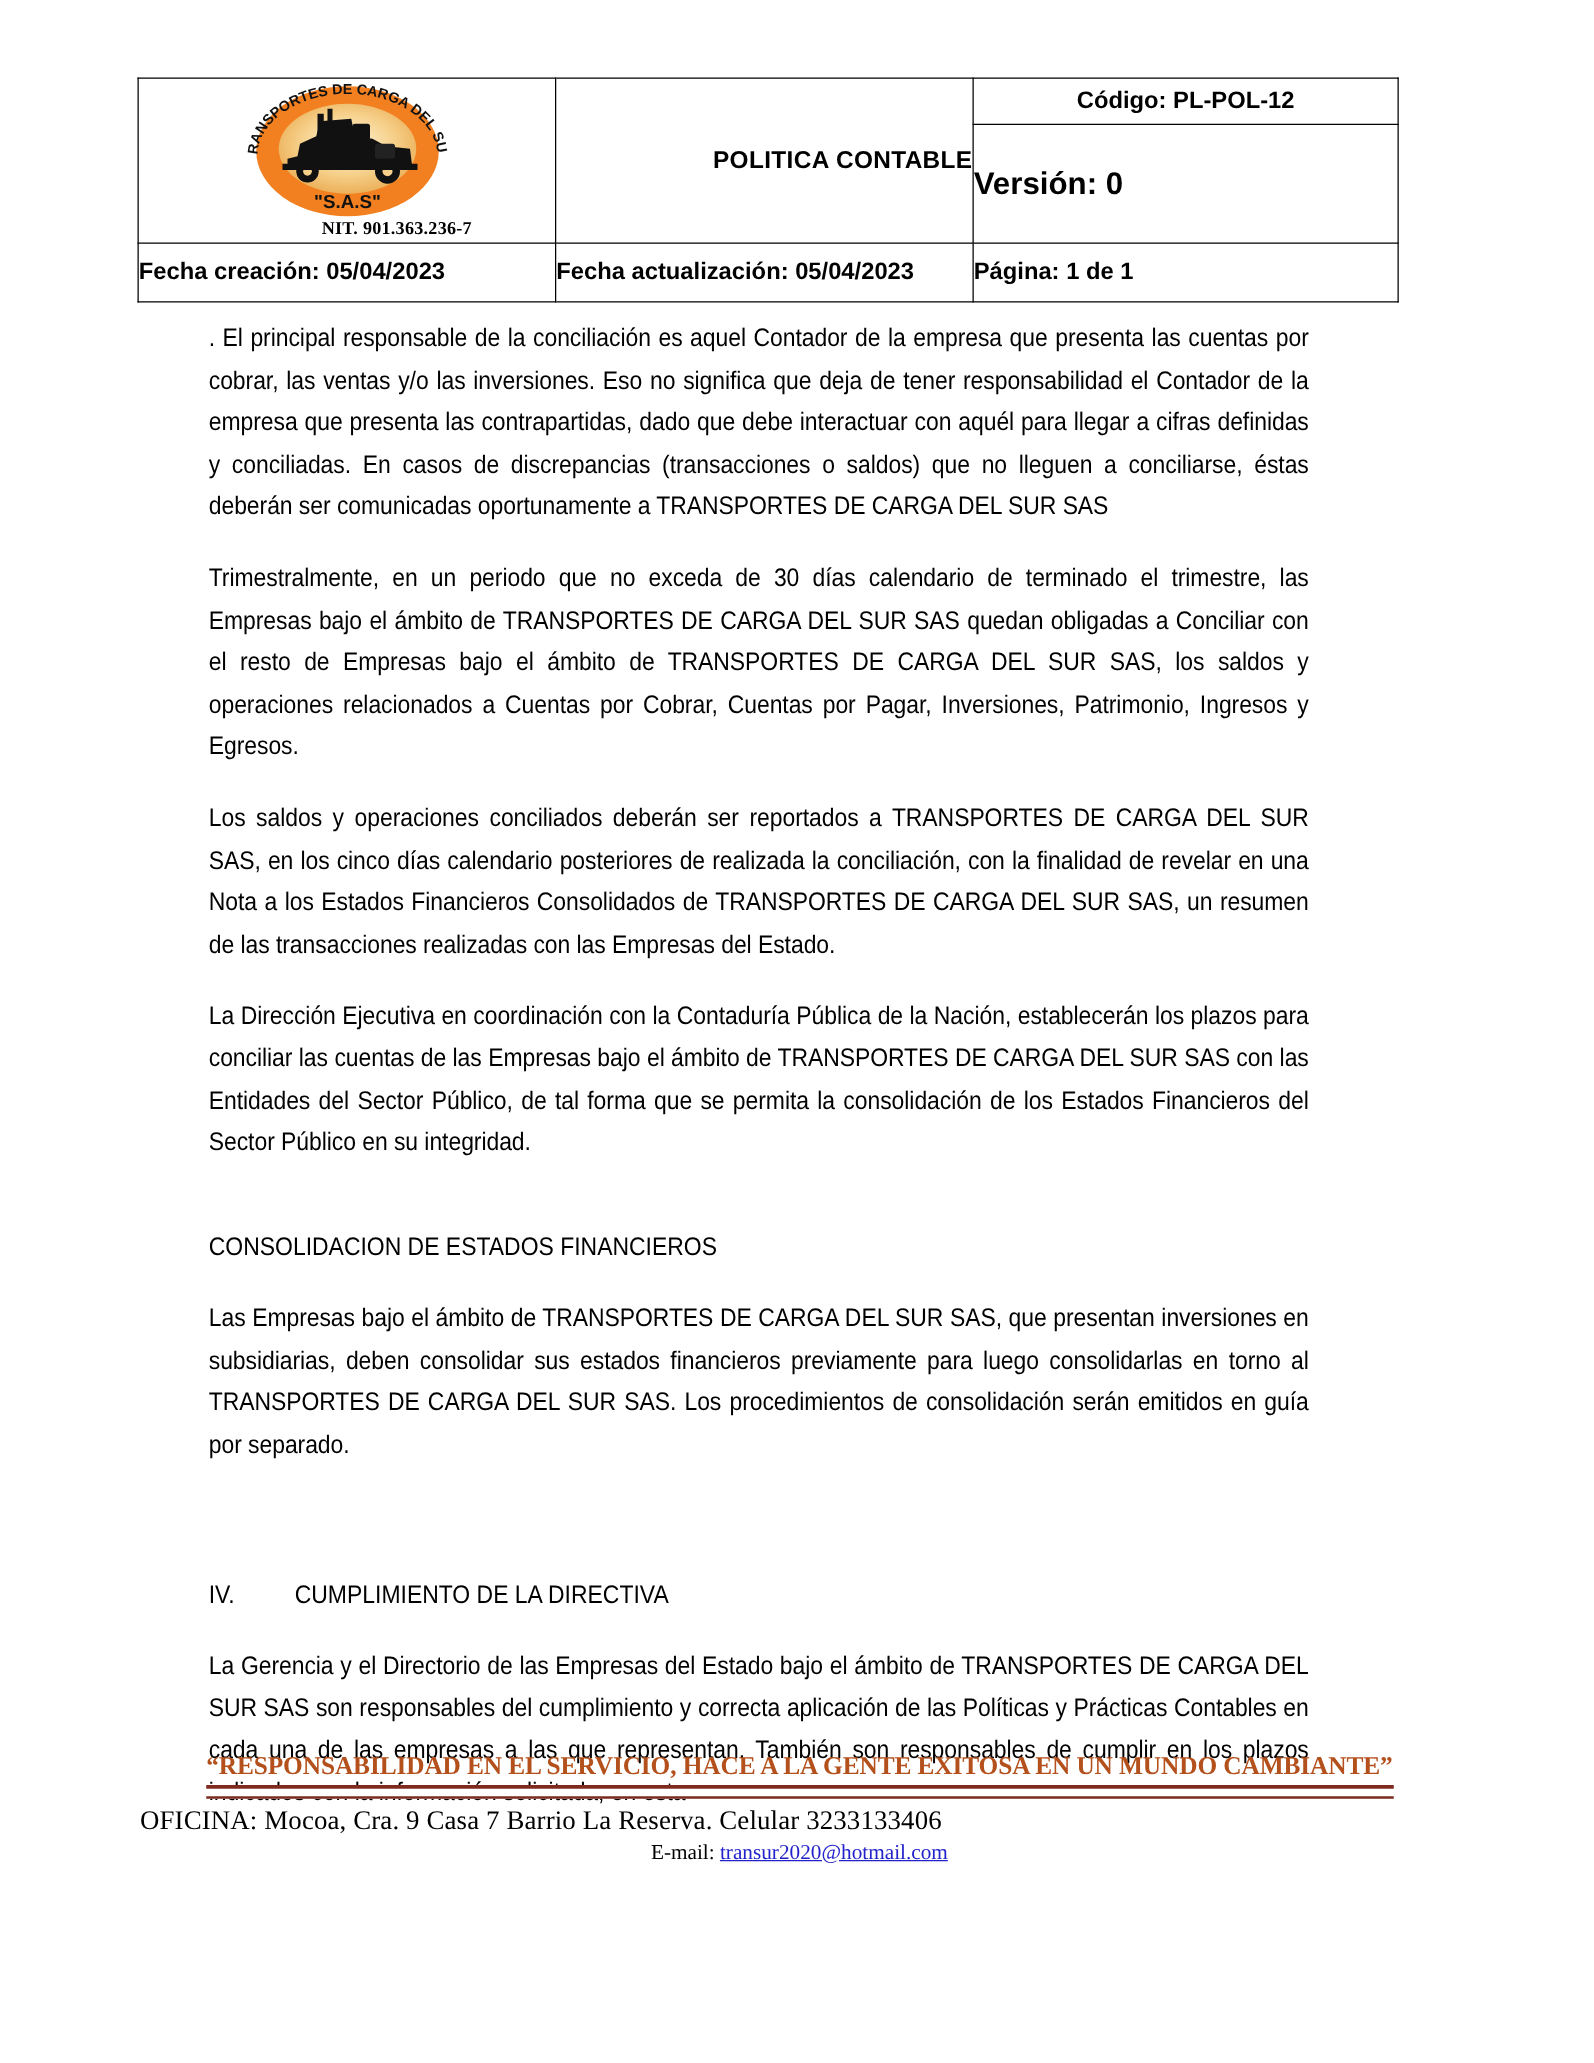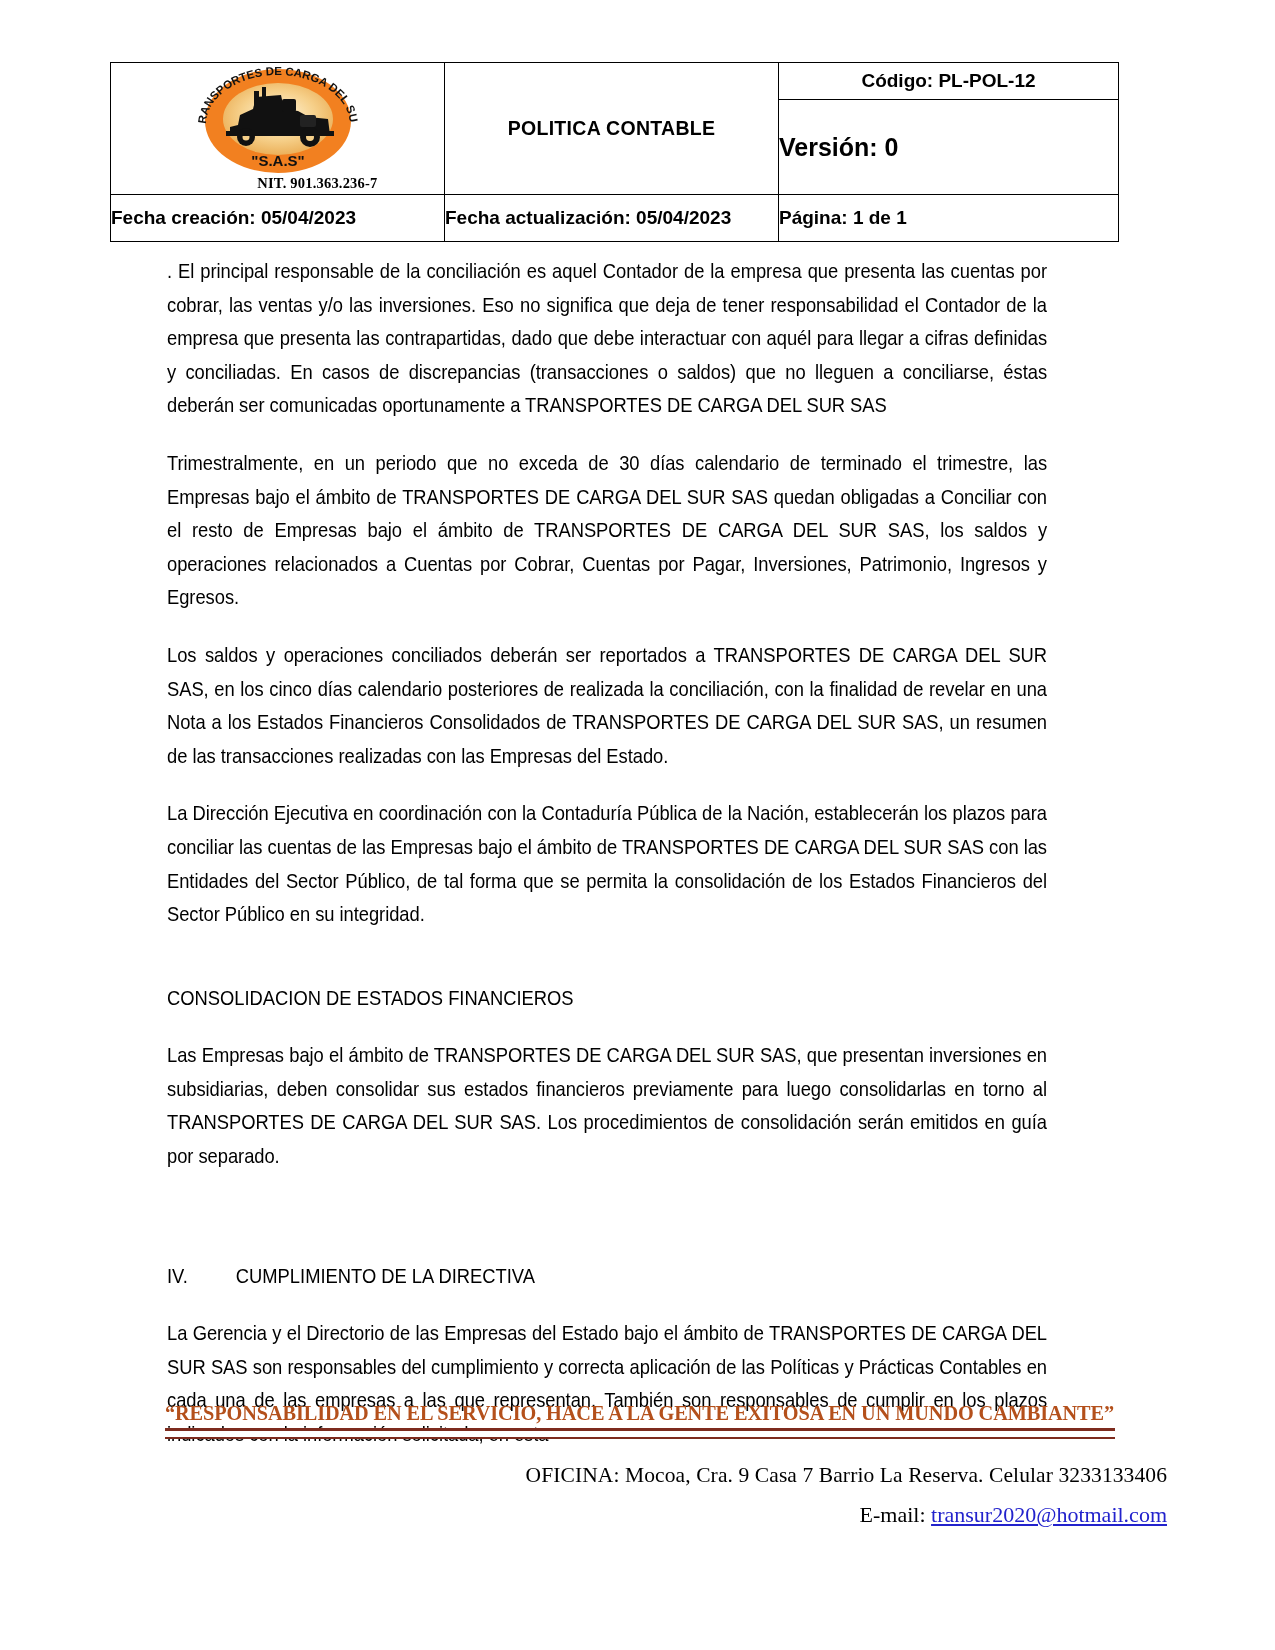--- a/index.html
+++ b/index.html
@@ -32,21 +32,21 @@
     table-layout: fixed;
   }
   .header-table td {
     border: 1.6px solid #000;
     padding: 0;
     vertical-align: middle;
   }
   .cell-logo { width: 333px; height: 130px; text-align: center; }
   .cell-title {
     width: 333px;
-    text-align: center;
+    text-align: right;
     font-weight: bold;
     font-size: 19.5px;
     letter-spacing: .3px;
   }
   .cell-right { width: 339px; padding-left: 14px; }
   .cell-codigo { height: 36px; font-weight: bold; font-size: 19px; text-align: center; }
   .cell-version { height: 94px; font-weight: bold; font-size: 25px; }
   .cell-pagina { font-weight: bold; font-size: 19px; padding-left: 14px; margin-left: 12px; }
   .cell-fecha-creacion {
     height: 46px; font-weight: bold; font-size: 19px;
@@ -131,31 +131,31 @@
     margin: 3px auto 0 auto;
     width: 950px;
     height: 6px;
     border-top: 3px solid #7d2b1e;
     border-bottom: 2px solid #7d2b1e;
     background: #ffffff;
   }
   .footer-line {
     font-family: "Liberation Serif", serif;
     font-size: 21.5px;
-    text-align: right;
+    text-align: left;
     color: #000;
-    margin-top: 24px;
+    margin-top: 5px;
     letter-spacing: .1px;
   }
   .footer-line2 {
     font-family: "Liberation Serif", serif;
-    font-size: 22px;
-    text-align: right;
+    font-size: 17px;
+    text-align: center;
     color: #000;
-    margin-top: 14px;
+    margin-top: 3px;
   }
   .mail-link {
     color: #2222cc;
     text-decoration: underline;
   }
 </style>
 </head>
 <body>
 
 <div class="page">

